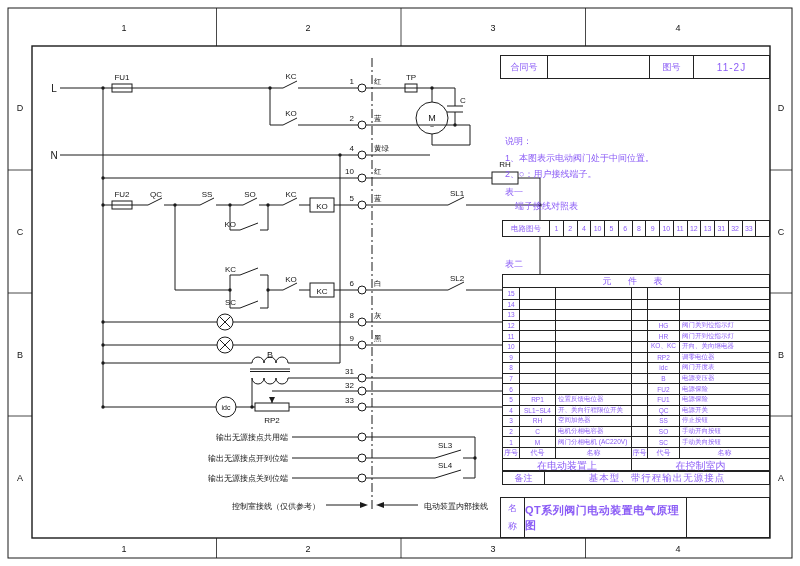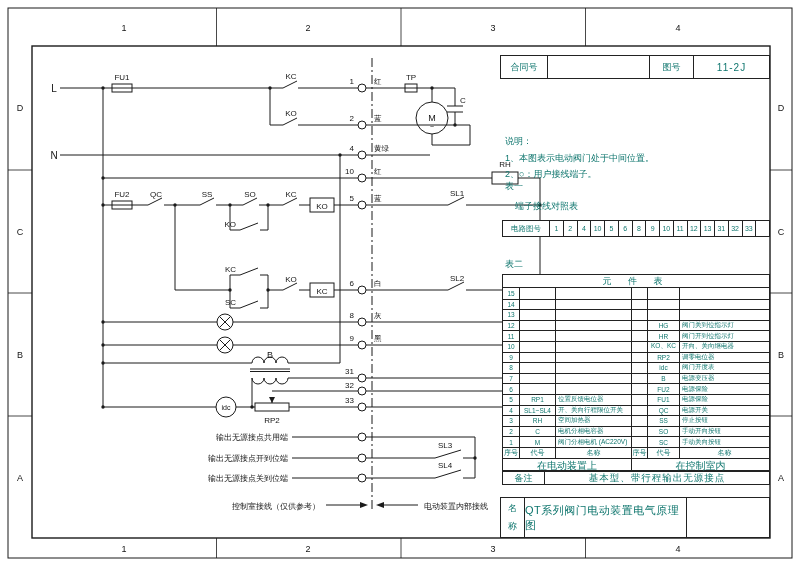--- a/index.html
+++ b/index.html
@@ -8,27 +8,27 @@
   .sheet{position:relative;width:800px;height:566px;background:#fff;overflow:hidden}
   svg{position:absolute;left:0;top:0}
   svg text{font-family:"Liberation Sans",sans-serif;fill:#141414}
   .f7{font-size:7px}.f75{font-size:7.5px}.f8{font-size:8px}.f9{font-size:9px}.f10{font-size:10px}
   .mid{text-anchor:middle}.end{text-anchor:end}
   .w{stroke:#1b1b1b;stroke-width:1;fill:none}
   .w2{stroke:#1b1b1b;stroke-width:1.4;fill:none}
   .wt{stroke:#1b1b1b;stroke-width:.8;fill:none}
   .term{fill:#fff;stroke:#1b1b1b;stroke-width:1}
   .dot{fill:#1b1b1b;stroke:none}
-  .panel{position:absolute;background:#fff;color:#0f766e}
+  .panel{position:absolute;background:#fff;color:#8b5cf6}
   .contract{left:500px;top:55px;width:270px;height:24px;border:1px solid #222;display:grid;grid-template-columns:46px 102px 44px 1fr}
   .contract div{display:flex;align-items:center;justify-content:center;font-size:9px;border-left:1px solid #222;overflow:hidden}
   .contract div:first-child{border-left:none}
   .contract .dn{font-size:10px;letter-spacing:1px}
   .notes{left:505px;top:133px;width:262px;font-size:9px;line-height:1.85;background:transparent}
-  .lab1{left:505px;top:180px;font-size:9px;background:transparent}
+  .lab1{left:505px;top:186px;font-size:9px;background:transparent}
   .lab1t{left:515px;top:200px;font-size:9px;background:transparent}
   .lab2{left:505px;top:258px;font-size:9px;background:transparent}
   .tt{left:502px;top:220px;width:268px;border:1px solid #222}
   .tt-row{display:grid;grid-template-columns:46px repeat(16,1fr);height:15px}
   .tt-row + .tt-row{border-top:1px solid #222}
   .tt-cell{border-left:1px solid #222;font-size:7px;display:flex;align-items:center;justify-content:center;overflow:hidden}
   .tt-cell:first-child{border-left:none;font-size:7.5px}
   .ct{left:502px;top:274px;width:268px;border:1px solid #222}
   .ct-title{height:13px;display:flex;align-items:center;justify-content:center;font-size:9px;letter-spacing:7px;border-bottom:1px solid #222}
   .ct-row{display:grid;grid-template-columns:16px 36px 76px 16px 32px 1fr;height:10.6px}
@@ -39,21 +39,21 @@
   .ct-head{display:grid;grid-template-columns:16px 36px 76px 16px 32px 1fr;height:11px;border-top:1px solid #222}
   .ct-head .ct-cell{font-size:7px;height:auto}
   .ct-foot{display:grid;grid-template-columns:128px 1fr;height:12px;border-top:1px solid #222;font-size:10px}
   .ct-foot div{display:flex;align-items:center;justify-content:center}
   .ct-foot div + div{border-left:1px solid #222}
   .remarks{left:502px;top:471px;width:268px;height:14px;border:1px solid #222;display:grid;grid-template-columns:42px 1fr}
   .remarks .lab{border-right:1px solid #222;display:flex;align-items:center;justify-content:center;font-size:9px}
   .remarks .txt{display:flex;align-items:center;justify-content:center;font-size:9.5px;letter-spacing:1px}
   .tb{left:500px;top:497px;width:270px;height:41px;border:1.4px solid #222;display:grid;grid-template-columns:24px 162px 1fr}
   .tb-name{border-right:1px solid #222;display:flex;flex-direction:column;align-items:center;justify-content:space-evenly;font-size:9px}
-  .tb-title{border-right:1px solid #222;display:flex;align-items:center;justify-content:center;font-size:11px;font-weight:normal;letter-spacing:.5px}
+  .tb-title{border-right:1px solid #222;display:flex;align-items:center;justify-content:center;font-size:11px;font-weight:bold;letter-spacing:.5px}
   .tb-right{display:flex;flex-direction:column}
   .tb-app{height:20px;border-bottom:1px solid #222;display:flex;flex-direction:column;align-items:center;justify-content:center;font-size:7.5px;line-height:1.25}
   .tb-co{flex:1;display:flex;flex-direction:column;align-items:center;justify-content:center;font-size:8.5px;line-height:1.25}
 </style>
 </head>
 <body>
 
 <div class="sheet">
 
   <svg width="800" height="566" viewBox="0 0 800 566">

